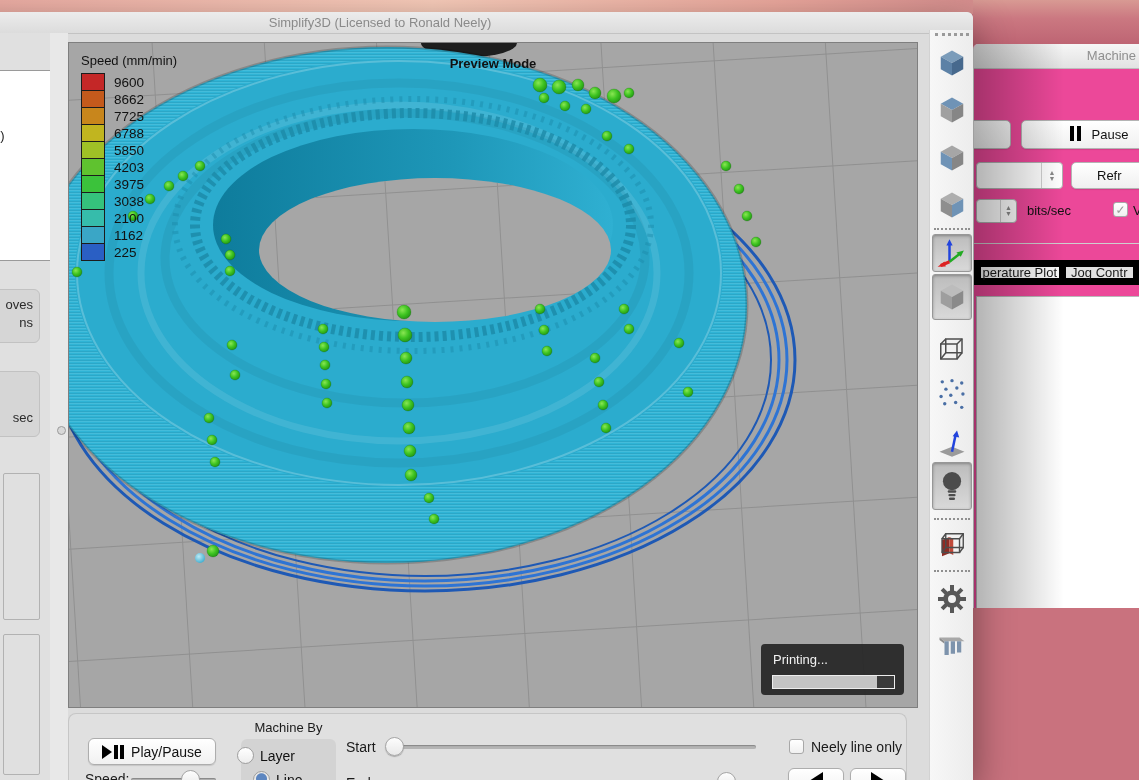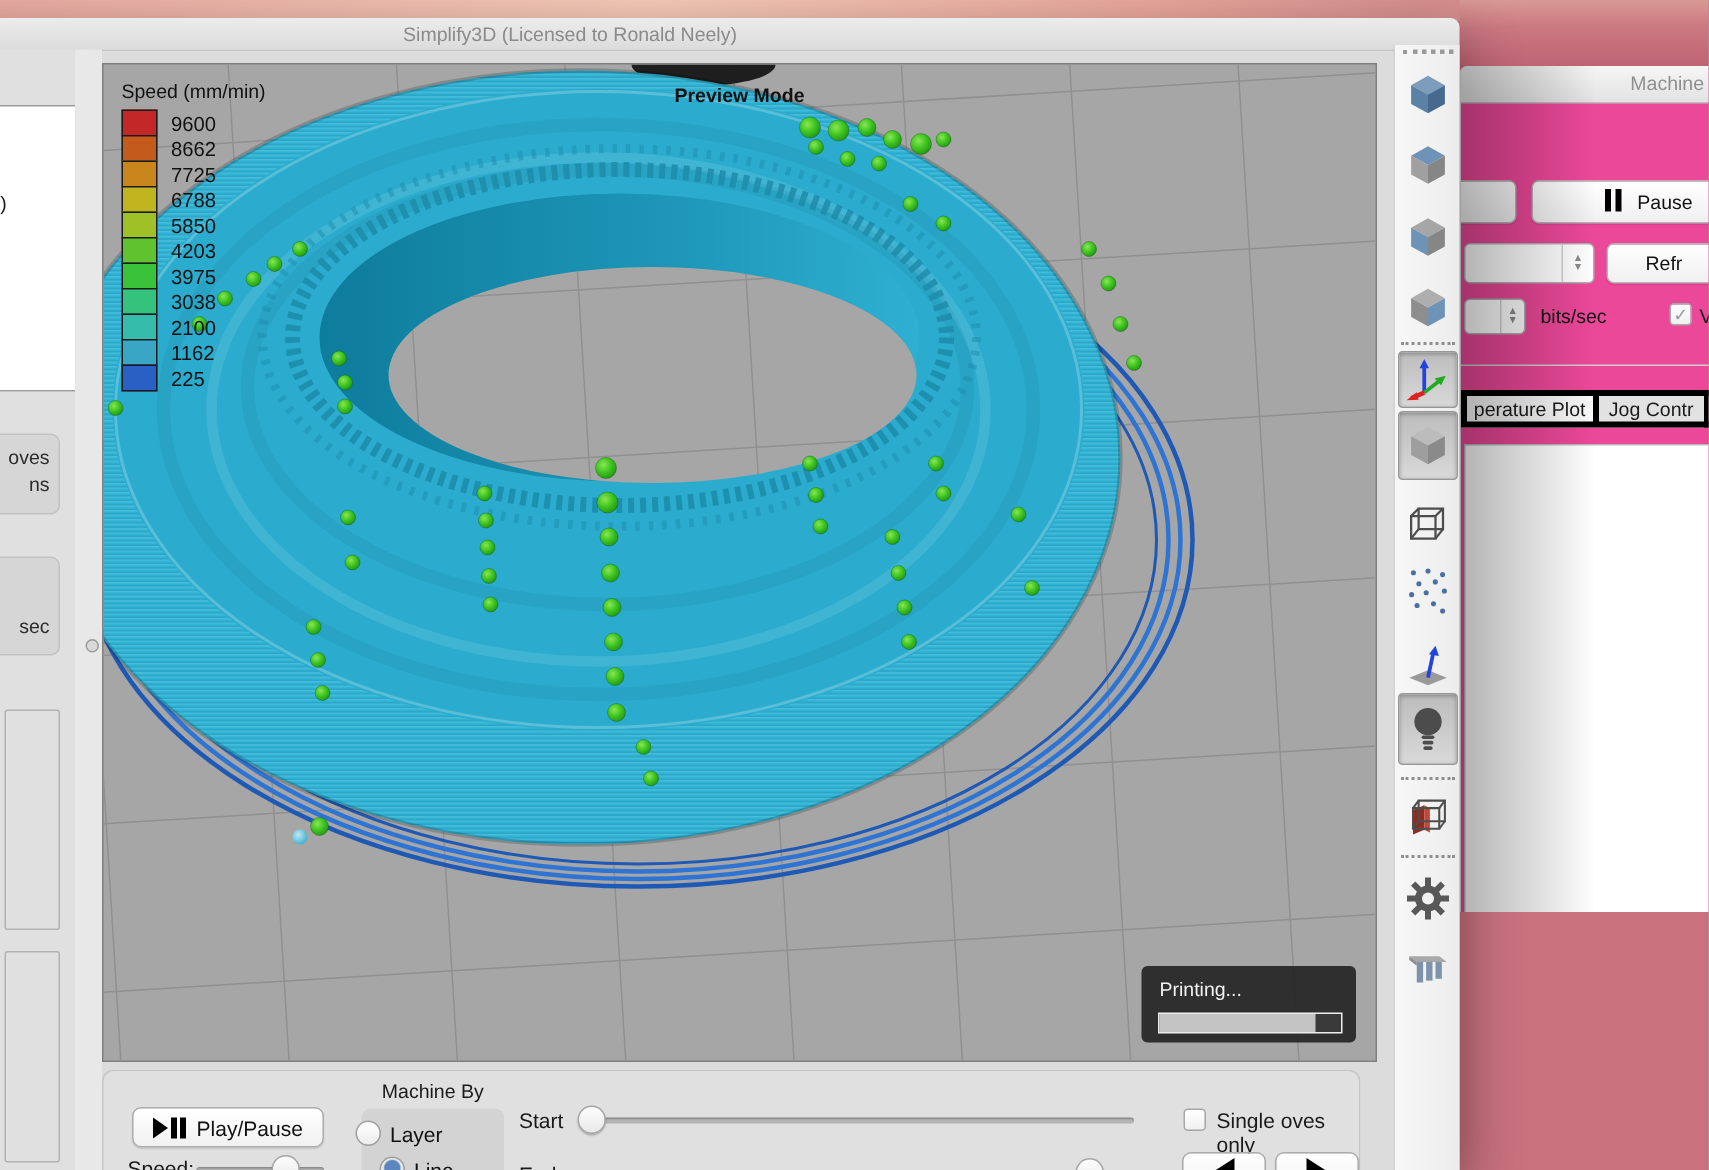--- a/index.html
+++ b/index.html
@@ -125,21 +125,21 @@
   .combo-stepper{position:absolute;right:0;top:0;bottom:0;width:20px;border-left:1px solid #d0d0d0;
     display:flex;flex-direction:column;align-items:center;justify-content:center;color:#8a8a8a;font-size:7px;line-height:6px;}
   .mw-combo1{left:2px;top:118px;width:87px;height:27px;}
   .mw-refresh{left:97px;top:118px;width:80px;height:27px;justify-content:flex-start;padding-left:25px;}
   .mw-combo2{left:2px;top:155px;width:41px;height:24px;}
   .mw-bits{left:53px;top:159px;font-size:13px;color:#111;}
   .mw-check{left:139px;top:158px;}
   .mw-verbose{left:159px;top:159px;font-size:13px;color:#111;}
   .mw-sep{left:0px;top:199px;width:166px;height:0;border-top:1px solid #cfcfcf;}
   .mw-tabs{left:0px;top:216px;width:166px;height:25px;display:flex;}
-  .mw-tab{height:25px;border:4px solid #000000;box-sizing:border-box;
+  .mw-tab{height:25px;border:7px solid #000000;box-sizing:border-box;
     display:flex;align-items:center;justify-content:center;font-size:13px;color:#1a1a1a;}
   .mw-tab.active{background:#fafafa;}
   .mw-tab.inactive{background:#e2e2e2;}
   .mw-content{left:2px;top:252px;width:170px;height:410px;background:#ffffff;border:1px solid #b9b9b9;box-sizing:border-box;}
   .mw-frag8{left:0px;top:589px;font-size:12px;color:#111;z-index:50;}
   .mw-input{left:3px;top:692px;width:124px;height:27px;background:#fff;
     border:1px solid #b0b0b0;border-radius:4px;box-sizing:border-box;}
   .mw-send{left:135px;top:692px;width:62px;height:27px;}
 </style>
 </head>
@@ -420,21 +420,21 @@
     <div class="radio" style="left:184px;top:57px;">
       <span class="radio-dot sel"></span>
       <span class="radio-label">Line</span>
     </div>
 
     <div class="abs bar-label" style="left:277px;top:25px;">Start</div>
     <div class="abs slider-track" style="left:317px;top:31px;width:370px;"></div>
     <div class="abs slider-thumb" style="left:316px;top:23px;"></div>
 
     <div class="abs checkbox" style="left:720px;top:25px;"></div>
-    <div class="abs bar-label" style="left:742px;top:25px;">Single oves only</div>
+    <div class="abs bar-label" style="left:742px;top:25px;">Neely line only</div>
 
     <div class="abs bar-label" style="left:277px;top:61px;">End</div>
 
     <div class="abs slider-thumb" style="left:648px;top:58px;"></div>
 
     <div class="abs btn arrow-btn" style="left:719px;top:54px;">
       <span class="tri-left"></span>
     </div>
     <div class="abs btn arrow-btn" style="left:781px;top:54px;">
       <span class="tri-right"></span>

